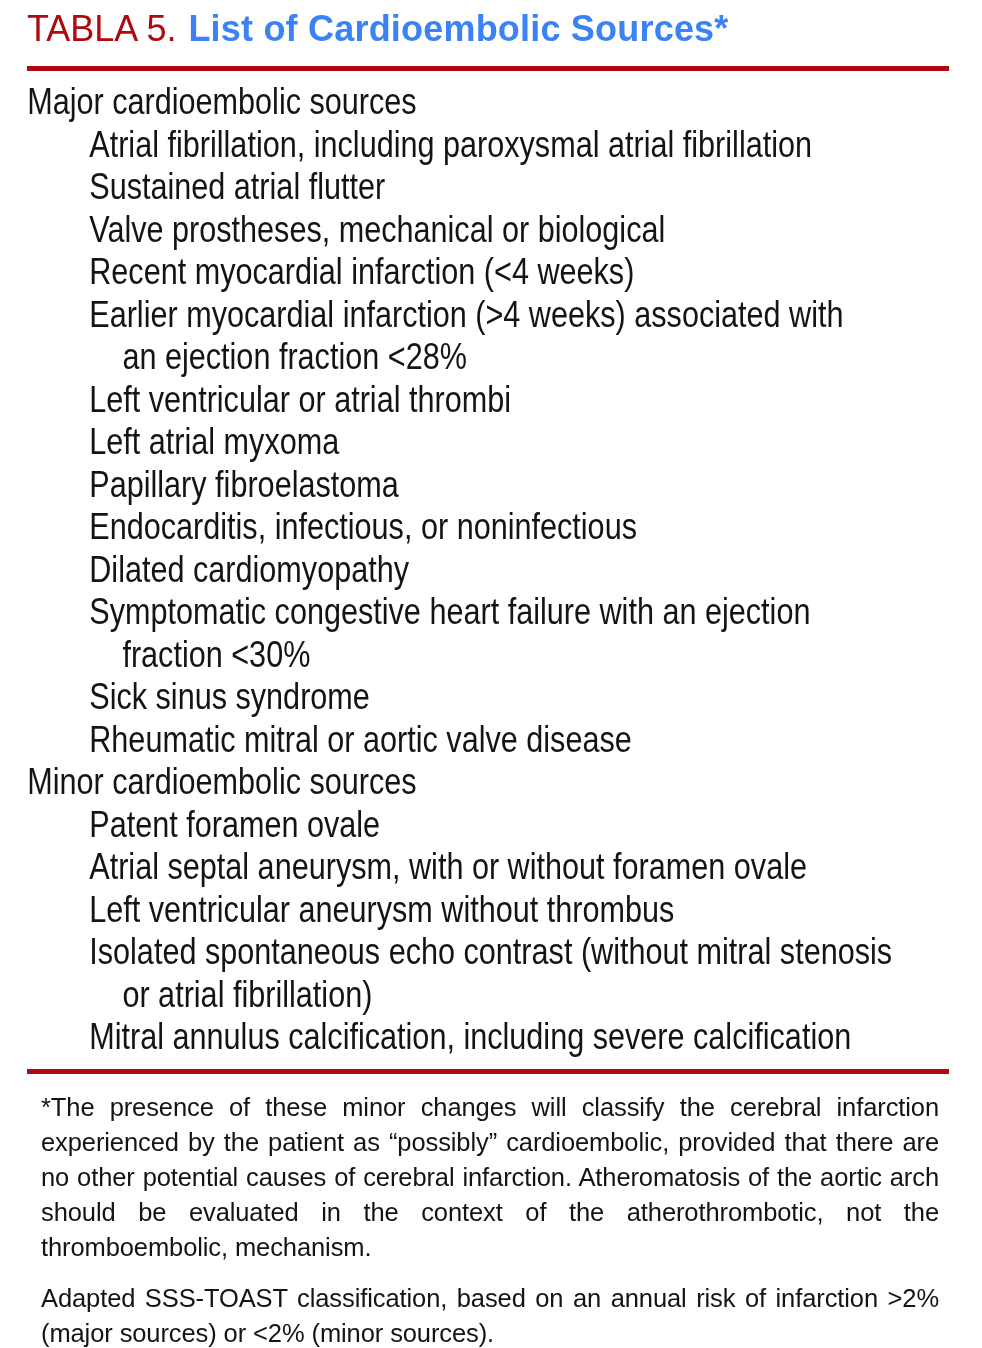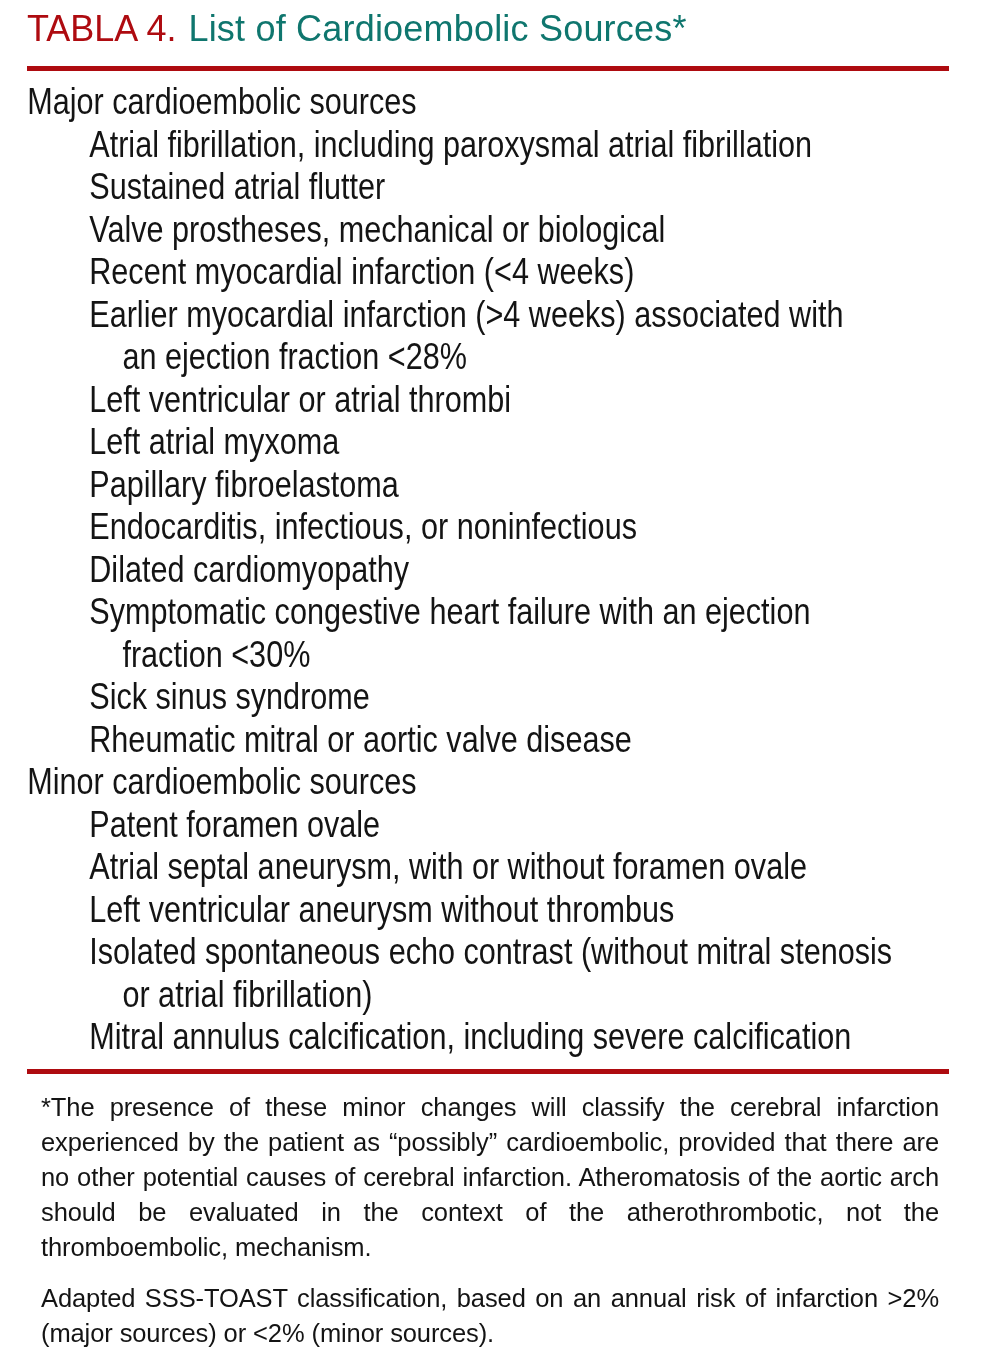--- a/index.html
+++ b/index.html
@@ -15,22 +15,22 @@
     font-size: 36px;
     line-height: 44px;
     white-space: nowrap;
   }
   .title-label {
     color: var(--accent, #AE0B10);
     font-weight: 400;
     margin-right: 12px;
   }
   .title-text {
-    color: #0f766e;
-    font-weight: 400;
+    color: #3b82f6;
+    font-weight: 700;
     letter-spacing: 0.2px;
   }
   .rule {
     height: 5px;
     background: var(--accent, #AE0B10);
     margin-left: 27px;
     margin-right: 33px;
   }
   .rule-top    { margin-top: 15px; }
   .rule-bottom { margin-top: 10px; }
@@ -57,21 +57,21 @@
     line-height: 35px;
     text-align: justify;
     letter-spacing: -0.1px;
   }
   .footnote p { margin: 16px; }
 </style>
 </head>
 <body>
 
 <div class="title-row">
-  <span class="title-label">TABLA 4.</span><span class="title-text">List of Cardioembolic Sources*</span>
+  <span class="title-label">TABLA 5.</span><span class="title-text">List of Cardioembolic Sources*</span>
 </div>
 
 <div class="rule rule-top"></div>
 
 <div class="list-scale">
   <div class="item lvl0">Major cardioembolic sources</div>
   <div class="item lvl1">Atrial fibrillation, including paroxysmal atrial fibrillation</div>
   <div class="item lvl1">Sustained atrial flutter</div>
   <div class="item lvl1">Valve prostheses, mechanical or biological</div>
   <div class="item lvl1">Recent myocardial infarction (&lt;4 weeks)</div>

